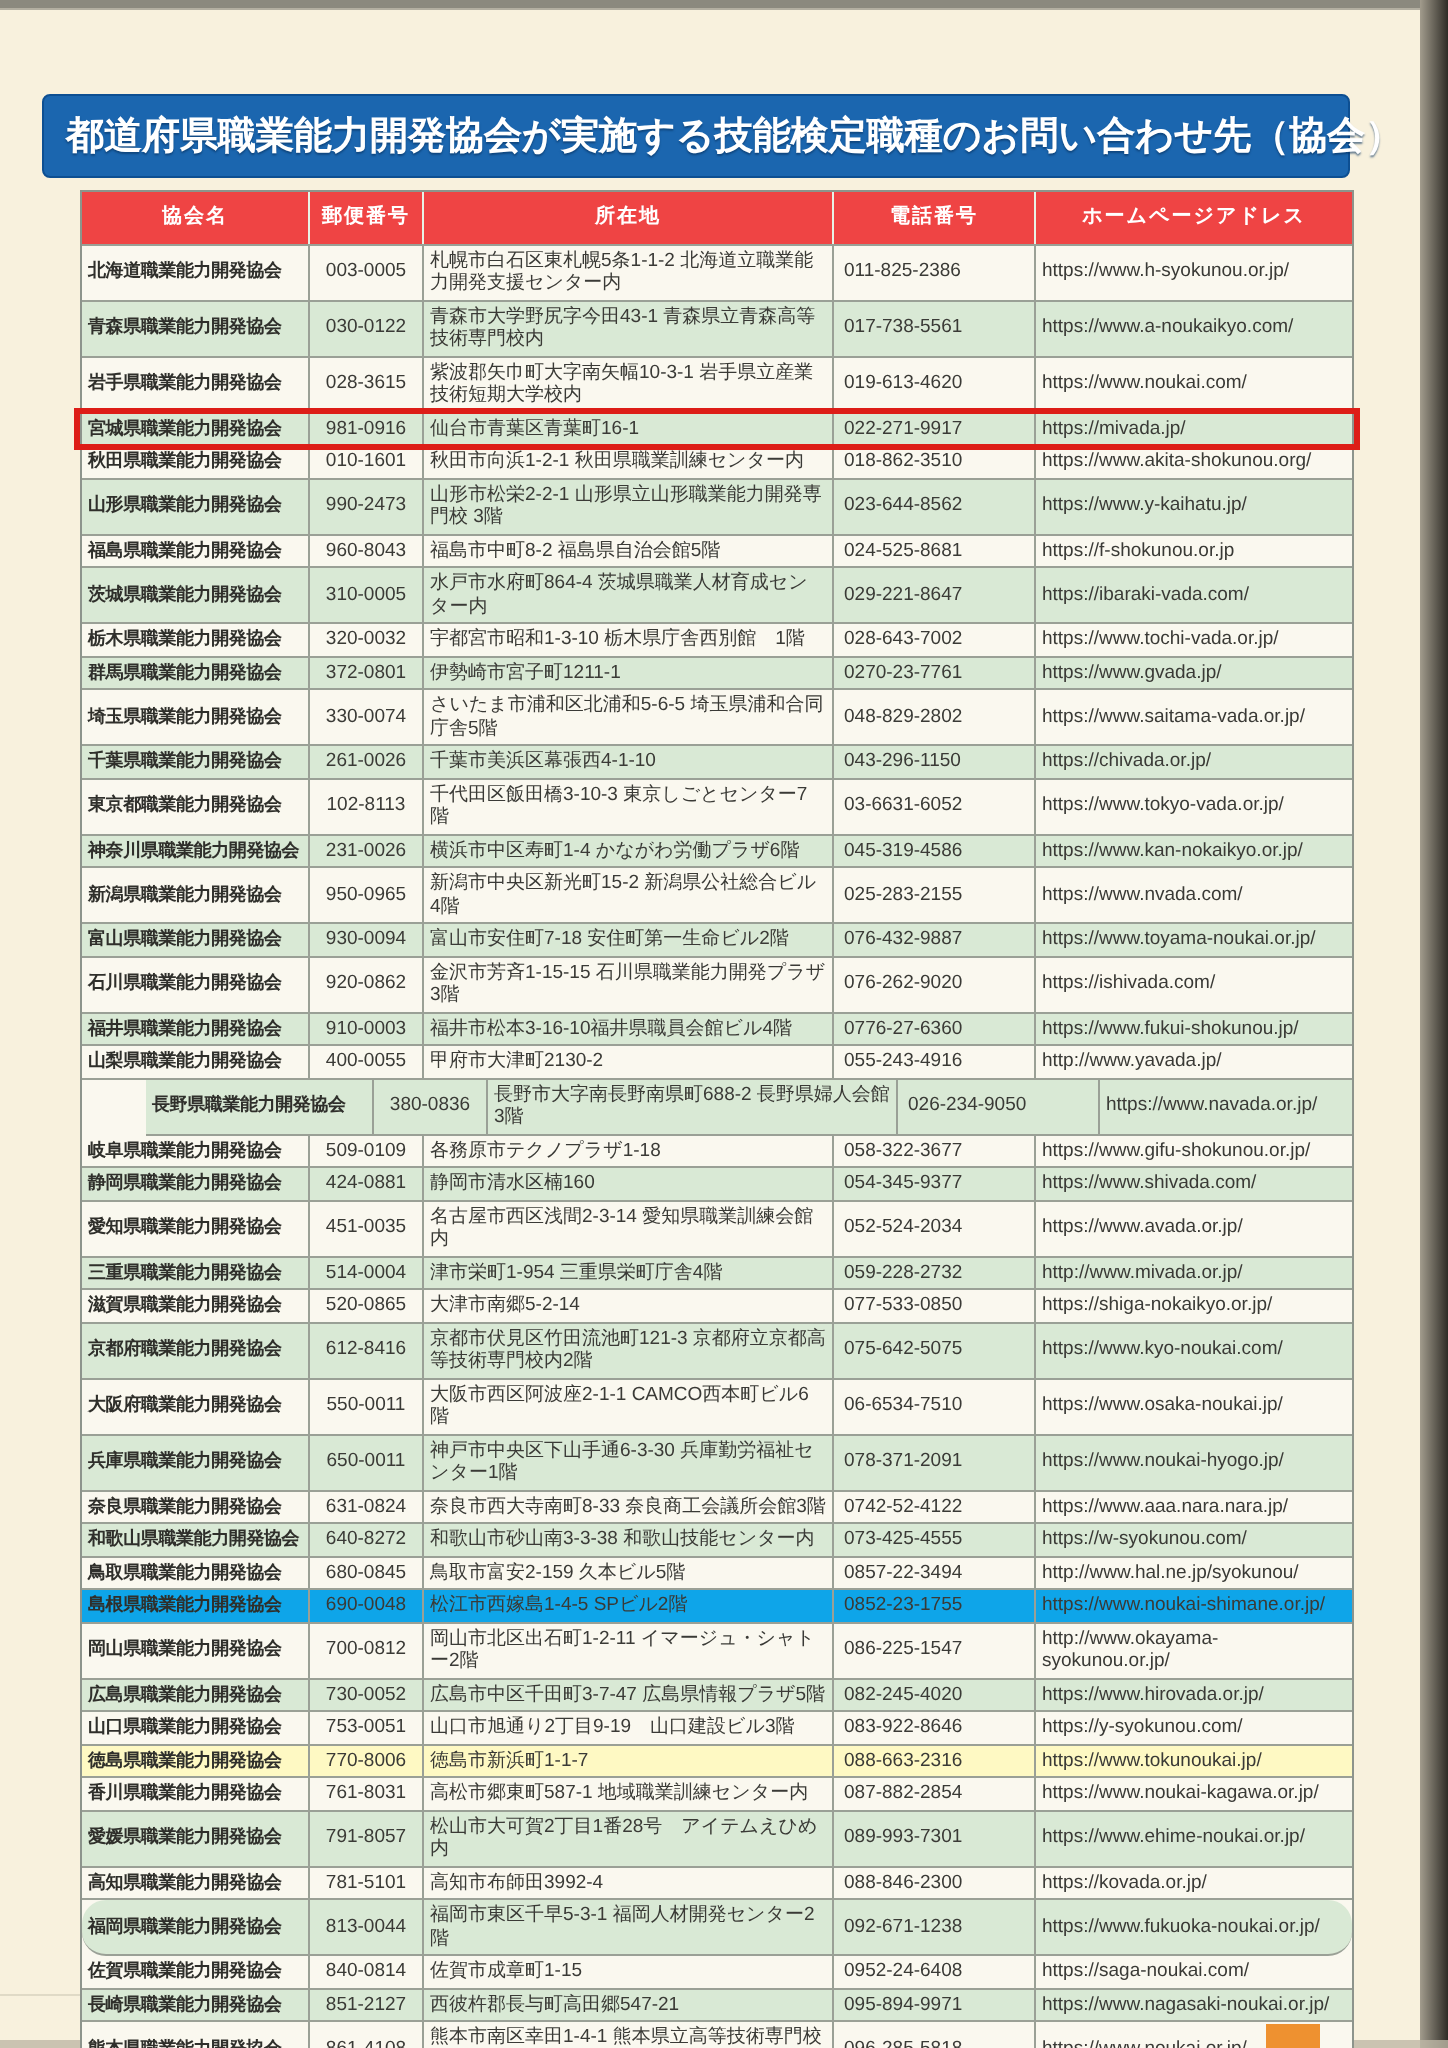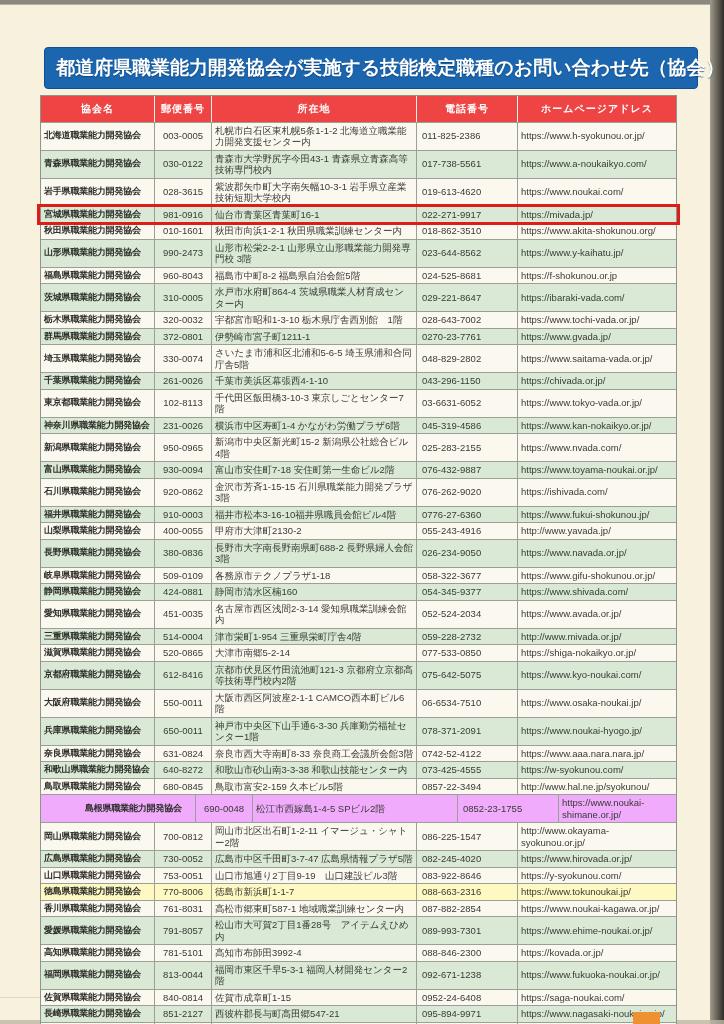--- a/index.html
+++ b/index.html
@@ -14,21 +14,21 @@
   .edge-right{position:absolute;top:0;right:0;width:14px;height:1024px;background:linear-gradient(to right,#a29c8d,#2e2c26);}
   .edge-bottom{position:absolute;bottom:0;left:0;width:724px;height:4px;background:#beb8a6;opacity:.8;}
   .crease{position:absolute;left:0;top:997px;width:240px;height:1px;background:rgba(90,85,70,.15);}
   .bleed{position:absolute;left:60px;bottom:38px;width:430px;height:52px;opacity:.05;
     background:repeating-linear-gradient(90deg,#c08040 0 34px,transparent 34px 52px);}
   .bleed2{position:absolute;left:480px;bottom:52px;width:150px;height:26px;opacity:.045;
     background:repeating-linear-gradient(90deg,#c08040 0 30px,transparent 30px 46px);}
 
   
   .title-bar{
-    position:absolute;left:44px;top:47px;width:654px;height:42px;
+    position:absolute;left:21px;top:47px;width:654px;height:42px;
     border-radius:4px;border:1px solid #0d4f92;box-sizing:border-box;
     display:flex;align-items:center;padding-left:11px;
   }
   .title-bar span{
     color:#ffffff;font-weight:bold;font-size:19px;letter-spacing:0;
     text-shadow:0 1px 1px rgba(8,50,95,.6);white-space:nowrap;
   }
 
   
   .tbl{
@@ -230,21 +230,21 @@
       </div>
 
       <div class="trow">
         <div class="c col-name">山梨県職業能力開発協会</div>
         <div class="c col-postal">400-0055</div>
         <div class="c col-address">甲府市大津町2130-2</div>
         <div class="c col-phone">055-243-4916</div>
         <div class="c col-url">http://www.yavada.jp/</div>
       </div>
 
-      <div class="trow alt" style="background: rgb(217, 233, 213);">
+      <div class="trow alt" style="background: rgb(217, 233, 213); margin-left: 32px;">
         <div class="c col-name">長野県職業能力開発協会</div>
         <div class="c col-postal">380-0836</div>
         <div class="c col-address">長野市大字南長野南県町688-2 長野県婦人会館3階</div>
         <div class="c col-phone">026-234-9050</div>
         <div class="c col-url">https://www.navada.or.jp/</div>
       </div>
 
       <div class="trow">
         <div class="c col-name">岐阜県職業能力開発協会</div>
         <div class="c col-postal">509-0109</div>
@@ -326,21 +326,21 @@
       </div>
 
       <div class="trow">
         <div class="c col-name">鳥取県職業能力開発協会</div>
         <div class="c col-postal">680-0845</div>
         <div class="c col-address">鳥取市富安2-159 久本ビル5階</div>
         <div class="c col-phone">0857-22-3494</div>
         <div class="c col-url">http://www.hal.ne.jp/syokunou/</div>
       </div>
 
-      <div class="trow alt" style="background: #f0abfc; padding-left: 41px;">
+      <div class="trow alt" style="background: #0ea5e9;">
         <div class="c col-name">島根県職業能力開発協会</div>
         <div class="c col-postal">690-0048</div>
         <div class="c col-address">松江市西嫁島1-4-5 SPビル2階</div>
         <div class="c col-phone">0852-23-1755</div>
         <div class="c col-url">https://www.noukai-shimane.or.jp/</div>
       </div>
 
       <div class="trow">
         <div class="c col-name">岡山県職業能力開発協会</div>
         <div class="c col-postal">700-0812</div>
@@ -390,21 +390,21 @@
       </div>
 
       <div class="trow">
         <div class="c col-name">高知県職業能力開発協会</div>
         <div class="c col-postal">781-5101</div>
         <div class="c col-address">高知市布師田3992-4</div>
         <div class="c col-phone">088-846-2300</div>
         <div class="c col-url">https://kovada.or.jp/</div>
       </div>
 
-      <div class="trow alt" style="background: rgb(217, 233, 213);">
+      <div class="trow alt" style="background: rgb(217, 233, 213); border-radius: 12px;">
         <div class="c col-name">福岡県職業能力開発協会</div>
         <div class="c col-postal">813-0044</div>
         <div class="c col-address">福岡市東区千早5-3-1 福岡人材開発センター2階</div>
         <div class="c col-phone">092-671-1238</div>
         <div class="c col-url">https://www.fukuoka-noukai.or.jp/</div>
       </div>
 
       <div class="trow">
         <div class="c col-name">佐賀県職業能力開発協会</div>
         <div class="c col-postal">840-0814</div>

